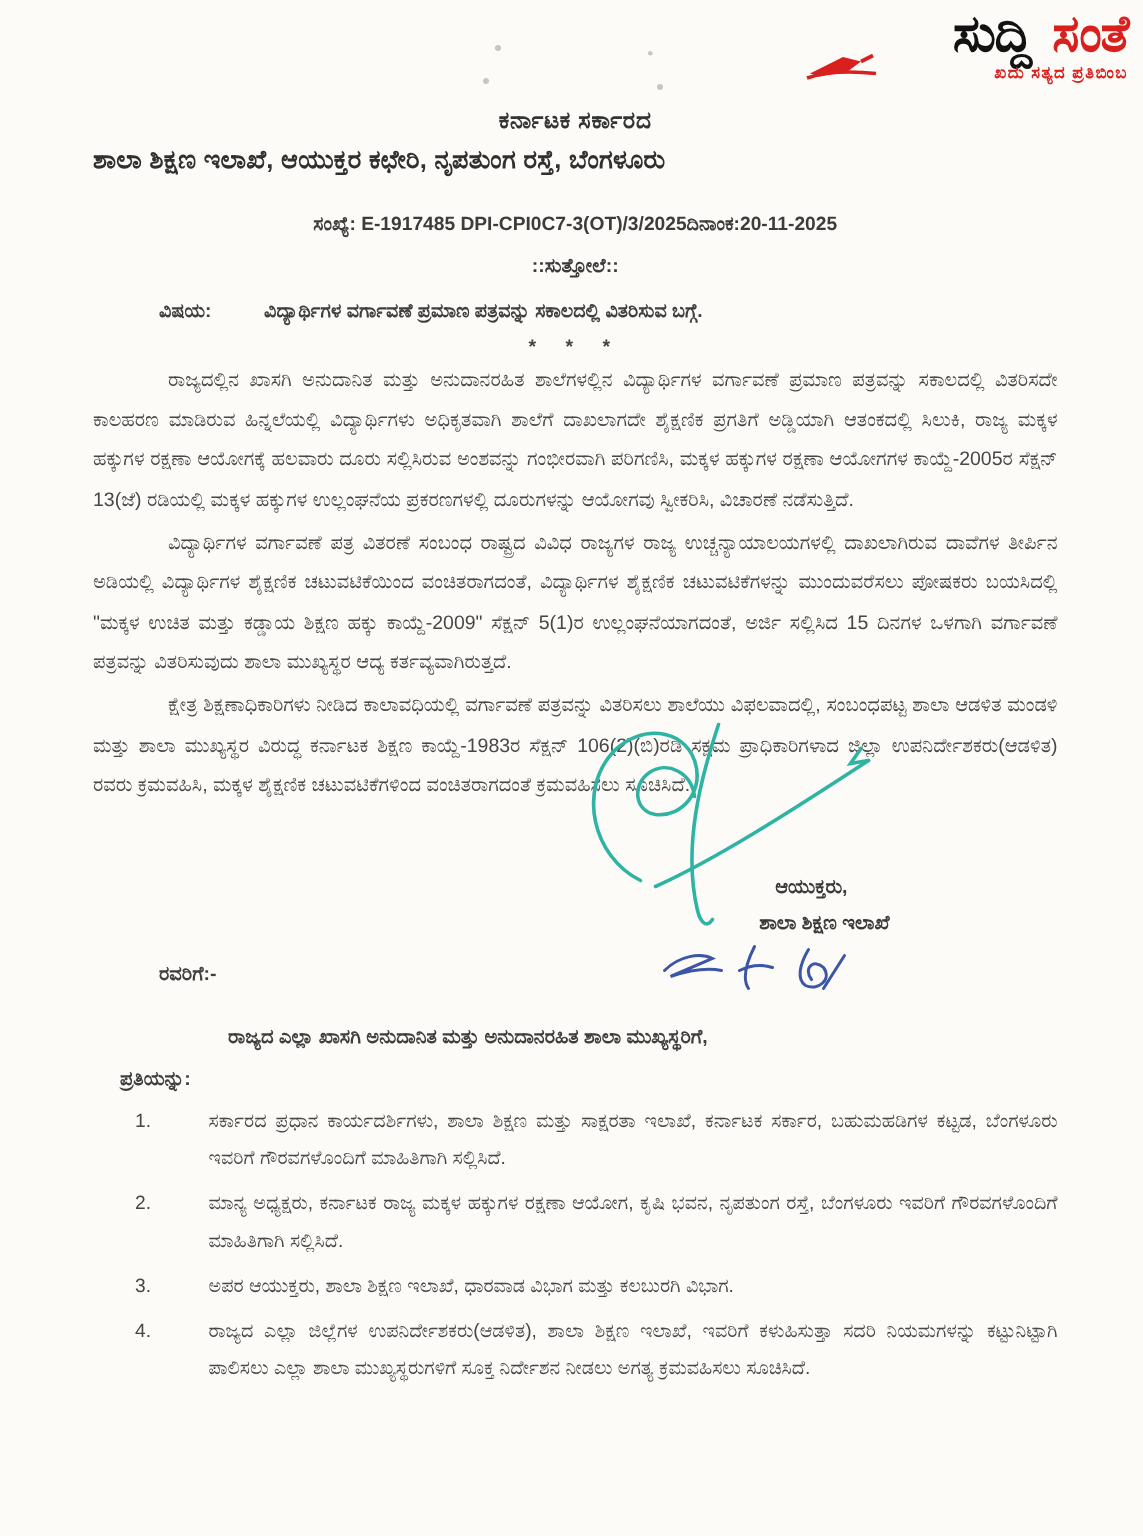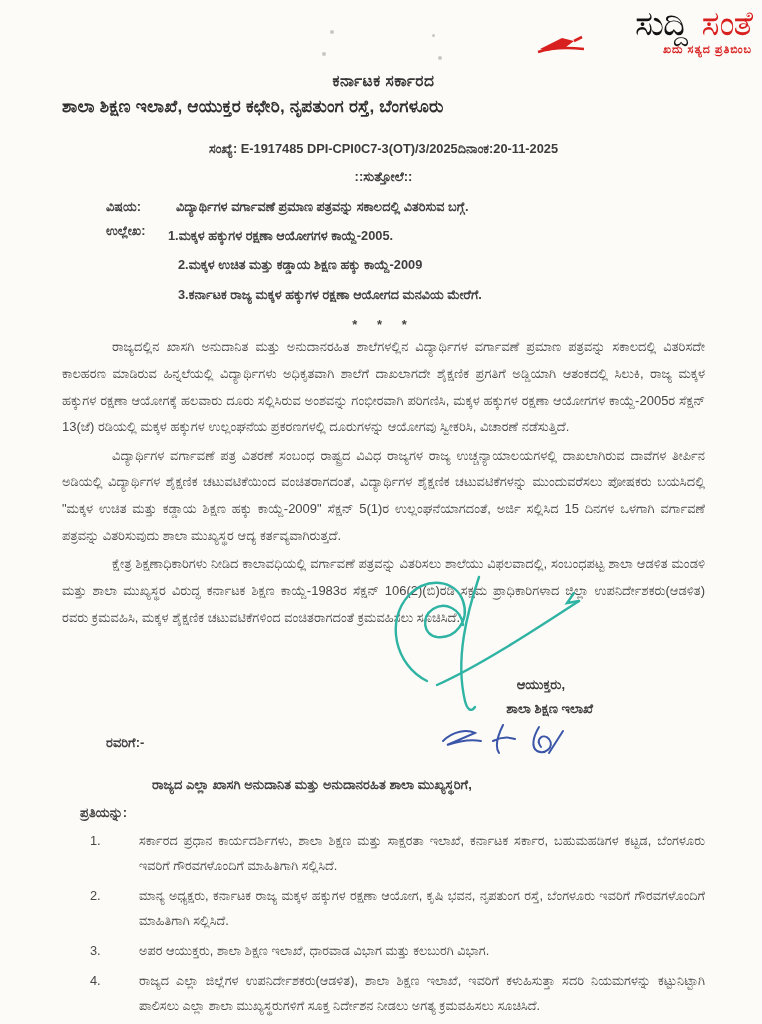--- a/index.html
+++ b/index.html
@@ -6,21 +6,21 @@
   .page{
     width:762px;height:1024px;background:#fcfbf8;position:relative;
     font-family:"Liberation Sans","DejaVu Sans",sans-serif;
     color:#3f3f3f;overflow:hidden;margin:0 auto;
     box-shadow:0 0 6px rgba(0,0,0,.25);
   }
   .speck{position:absolute;background:#9a9a9a;border-radius:50%;opacity:.55;}
 
   
   .logo{position:absolute;top:6px;right:10px;width:218px;text-align:right;line-height:1;}
-  .logo-title{font-size:34px;font-weight:normal;letter-spacing:-1px;white-space:nowrap;}
+  .logo-title{font-size:34px;font-weight:bold;letter-spacing:-1px;white-space:nowrap;}
   .logo-black{color:#121212;}
   .logo-red{color:#d8201f;margin-left:6px;}
   .logo-tagline{font-size:11px;font-weight:bold;color:#d8201f;margin-top:4px;letter-spacing:1px;}
   .logo-pen{position:absolute;left:2px;bottom:0px;width:52px;height:22px;}
 
   
   .content{padding:72px 57px 0 62px;}
   .head1{text-align:center;font-size:15.5px;font-weight:bold;color:#353535;letter-spacing:.5px;}
   .head2{text-align:left;font-size:17px;font-weight:bold;color:#303030;margin-top:7px;letter-spacing:.2px;}
 
@@ -96,28 +96,20 @@
       </div>
     </div>
 
     <div class="circular">::ಸುತ್ತೋಲೆ::</div>
 
     <div class="subject-row">
       <span class="subject-label">ವಿಷಯ:</span>
       <span class="subject-text">ವಿದ್ಯಾರ್ಥಿಗಳ ವರ್ಗಾವಣೆ ಪ್ರಮಾಣ ಪತ್ರವನ್ನು ಸಕಾಲದಲ್ಲಿ ವಿತರಿಸುವ ಬಗ್ಗೆ.</span>
     </div>
 
-    <div class="ref-block">
-      <span class="ref-label">ಉಲ್ಲೇಖ:</span>
-      <div class="ref-items">
-        <div class="ref-item">1.ಮಕ್ಕಳ ಹಕ್ಕುಗಳ ರಕ್ಷಣಾ ಆಯೋಗಗಳ ಕಾಯ್ದೆ-2005.</div>
-        <div class="ref-item">2.ಮಕ್ಕಳ ಉಚಿತ ಮತ್ತು ಕಡ್ಡಾಯ ಶಿಕ್ಷಣ ಹಕ್ಕು ಕಾಯ್ದೆ-2009</div>
-        <div class="ref-item">3.ಕರ್ನಾಟಕ ರಾಜ್ಯ ಮಕ್ಕಳ ಹಕ್ಕುಗಳ ರಕ್ಷಣಾ ಆಯೋಗದ ಮನವಿಯ ಮೇರೆಗೆ.</div>
-      </div>
-    </div>
 
     <div class="stars">* * *</div>
 
     <p class="para">ರಾಜ್ಯದಲ್ಲಿನ ಖಾಸಗಿ ಅನುದಾನಿತ ಮತ್ತು ಅನುದಾನರಹಿತ ಶಾಲೆಗಳಲ್ಲಿನ ವಿದ್ಯಾರ್ಥಿಗಳ ವರ್ಗಾವಣೆ ಪ್ರಮಾಣ ಪತ್ರವನ್ನು ಸಕಾಲದಲ್ಲಿ ವಿತರಿಸದೇ ಕಾಲಹರಣ ಮಾಡಿರುವ ಹಿನ್ನಲೆಯಲ್ಲಿ ವಿದ್ಯಾರ್ಥಿಗಳು ಅಧಿಕೃತವಾಗಿ ಶಾಲೆಗೆ ದಾಖಲಾಗದೇ ಶೈಕ್ಷಣಿಕ ಪ್ರಗತಿಗೆ ಅಡ್ಡಿಯಾಗಿ ಆತಂಕದಲ್ಲಿ ಸಿಲುಕಿ, ರಾಜ್ಯ ಮಕ್ಕಳ ಹಕ್ಕುಗಳ ರಕ್ಷಣಾ ಆಯೋಗಕ್ಕೆ ಹಲವಾರು ದೂರು ಸಲ್ಲಿಸಿರುವ ಅಂಶವನ್ನು ಗಂಭೀರವಾಗಿ ಪರಿಗಣಿಸಿ, ಮಕ್ಕಳ ಹಕ್ಕುಗಳ ರಕ್ಷಣಾ ಆಯೋಗಗಳ ಕಾಯ್ದೆ-2005ರ ಸೆಕ್ಷನ್ 13(ಜೆ) ರಡಿಯಲ್ಲಿ ಮಕ್ಕಳ ಹಕ್ಕುಗಳ ಉಲ್ಲಂಘನೆಯ ಪ್ರಕರಣಗಳಲ್ಲಿ ದೂರುಗಳನ್ನು ಆಯೋಗವು ಸ್ವೀಕರಿಸಿ, ವಿಚಾರಣೆ ನಡೆಸುತ್ತಿದೆ.</p>
     <p class="para">ವಿದ್ಯಾರ್ಥಿಗಳ ವರ್ಗಾವಣೆ ಪತ್ರ ವಿತರಣೆ ಸಂಬಂಧ ರಾಷ್ಟ್ರದ ವಿವಿಧ ರಾಜ್ಯಗಳ ರಾಜ್ಯ ಉಚ್ಚನ್ಯಾಯಾಲಯಗಳಲ್ಲಿ ದಾಖಲಾಗಿರುವ ದಾವೆಗಳ ತೀರ್ಪಿನ ಅಡಿಯಲ್ಲಿ ವಿದ್ಯಾರ್ಥಿಗಳ ಶೈಕ್ಷಣಿಕ ಚಟುವಟಿಕೆಯಿಂದ ವಂಚಿತರಾಗದಂತೆ, ವಿದ್ಯಾರ್ಥಿಗಳ ಶೈಕ್ಷಣಿಕ ಚಟುವಟಿಕೆಗಳನ್ನು ಮುಂದುವರೆಸಲು ಪೋಷಕರು ಬಯಸಿದಲ್ಲಿ "ಮಕ್ಕಳ ಉಚಿತ ಮತ್ತು ಕಡ್ಡಾಯ ಶಿಕ್ಷಣ ಹಕ್ಕು ಕಾಯ್ದೆ-2009" ಸೆಕ್ಷನ್ 5(1)ರ ಉಲ್ಲಂಘನೆಯಾಗದಂತೆ, ಅರ್ಜಿ ಸಲ್ಲಿಸಿದ 15 ದಿನಗಳ ಒಳಗಾಗಿ ವರ್ಗಾವಣೆ ಪತ್ರವನ್ನು ವಿತರಿಸುವುದು ಶಾಲಾ ಮುಖ್ಯಸ್ಥರ ಆದ್ಯ ಕರ್ತವ್ಯವಾಗಿರುತ್ತದೆ.</p>
     <p class="para">ಕ್ಷೇತ್ರ ಶಿಕ್ಷಣಾಧಿಕಾರಿಗಳು ನೀಡಿದ ಕಾಲಾವಧಿಯಲ್ಲಿ ವರ್ಗಾವಣೆ ಪತ್ರವನ್ನು ವಿತರಿಸಲು ಶಾಲೆಯು ವಿಫಲವಾದಲ್ಲಿ, ಸಂಬಂಧಪಟ್ಟ ಶಾಲಾ ಆಡಳಿತ ಮಂಡಳಿ ಮತ್ತು ಶಾಲಾ ಮುಖ್ಯಸ್ಥರ ವಿರುದ್ಧ ಕರ್ನಾಟಕ ಶಿಕ್ಷಣ ಕಾಯ್ದೆ-1983ರ ಸೆಕ್ಷನ್ 106(2)(ಬಿ)ರಡಿ ಸಕ್ಷಮ ಪ್ರಾಧಿಕಾರಿಗಳಾದ ಜಿಲ್ಲಾ ಉಪನಿರ್ದೇಶಕರು(ಆಡಳಿತ) ರವರು ಕ್ರಮವಹಿಸಿ, ಮಕ್ಕಳ ಶೈಕ್ಷಣಿಕ ಚಟುವಟಿಕೆಗಳಿಂದ ವಂಚಿತರಾಗದಂತೆ ಕ್ರಮವಹಿಸಲು ಸೂಚಿಸಿದೆ.</p>
 
     <div class="sig-wrap">
       <svg class="sig-svg" viewBox="0 0 250 150">
         <g fill="none" stroke="#2fb3a3" stroke-width="2.4" stroke-linecap="round">

